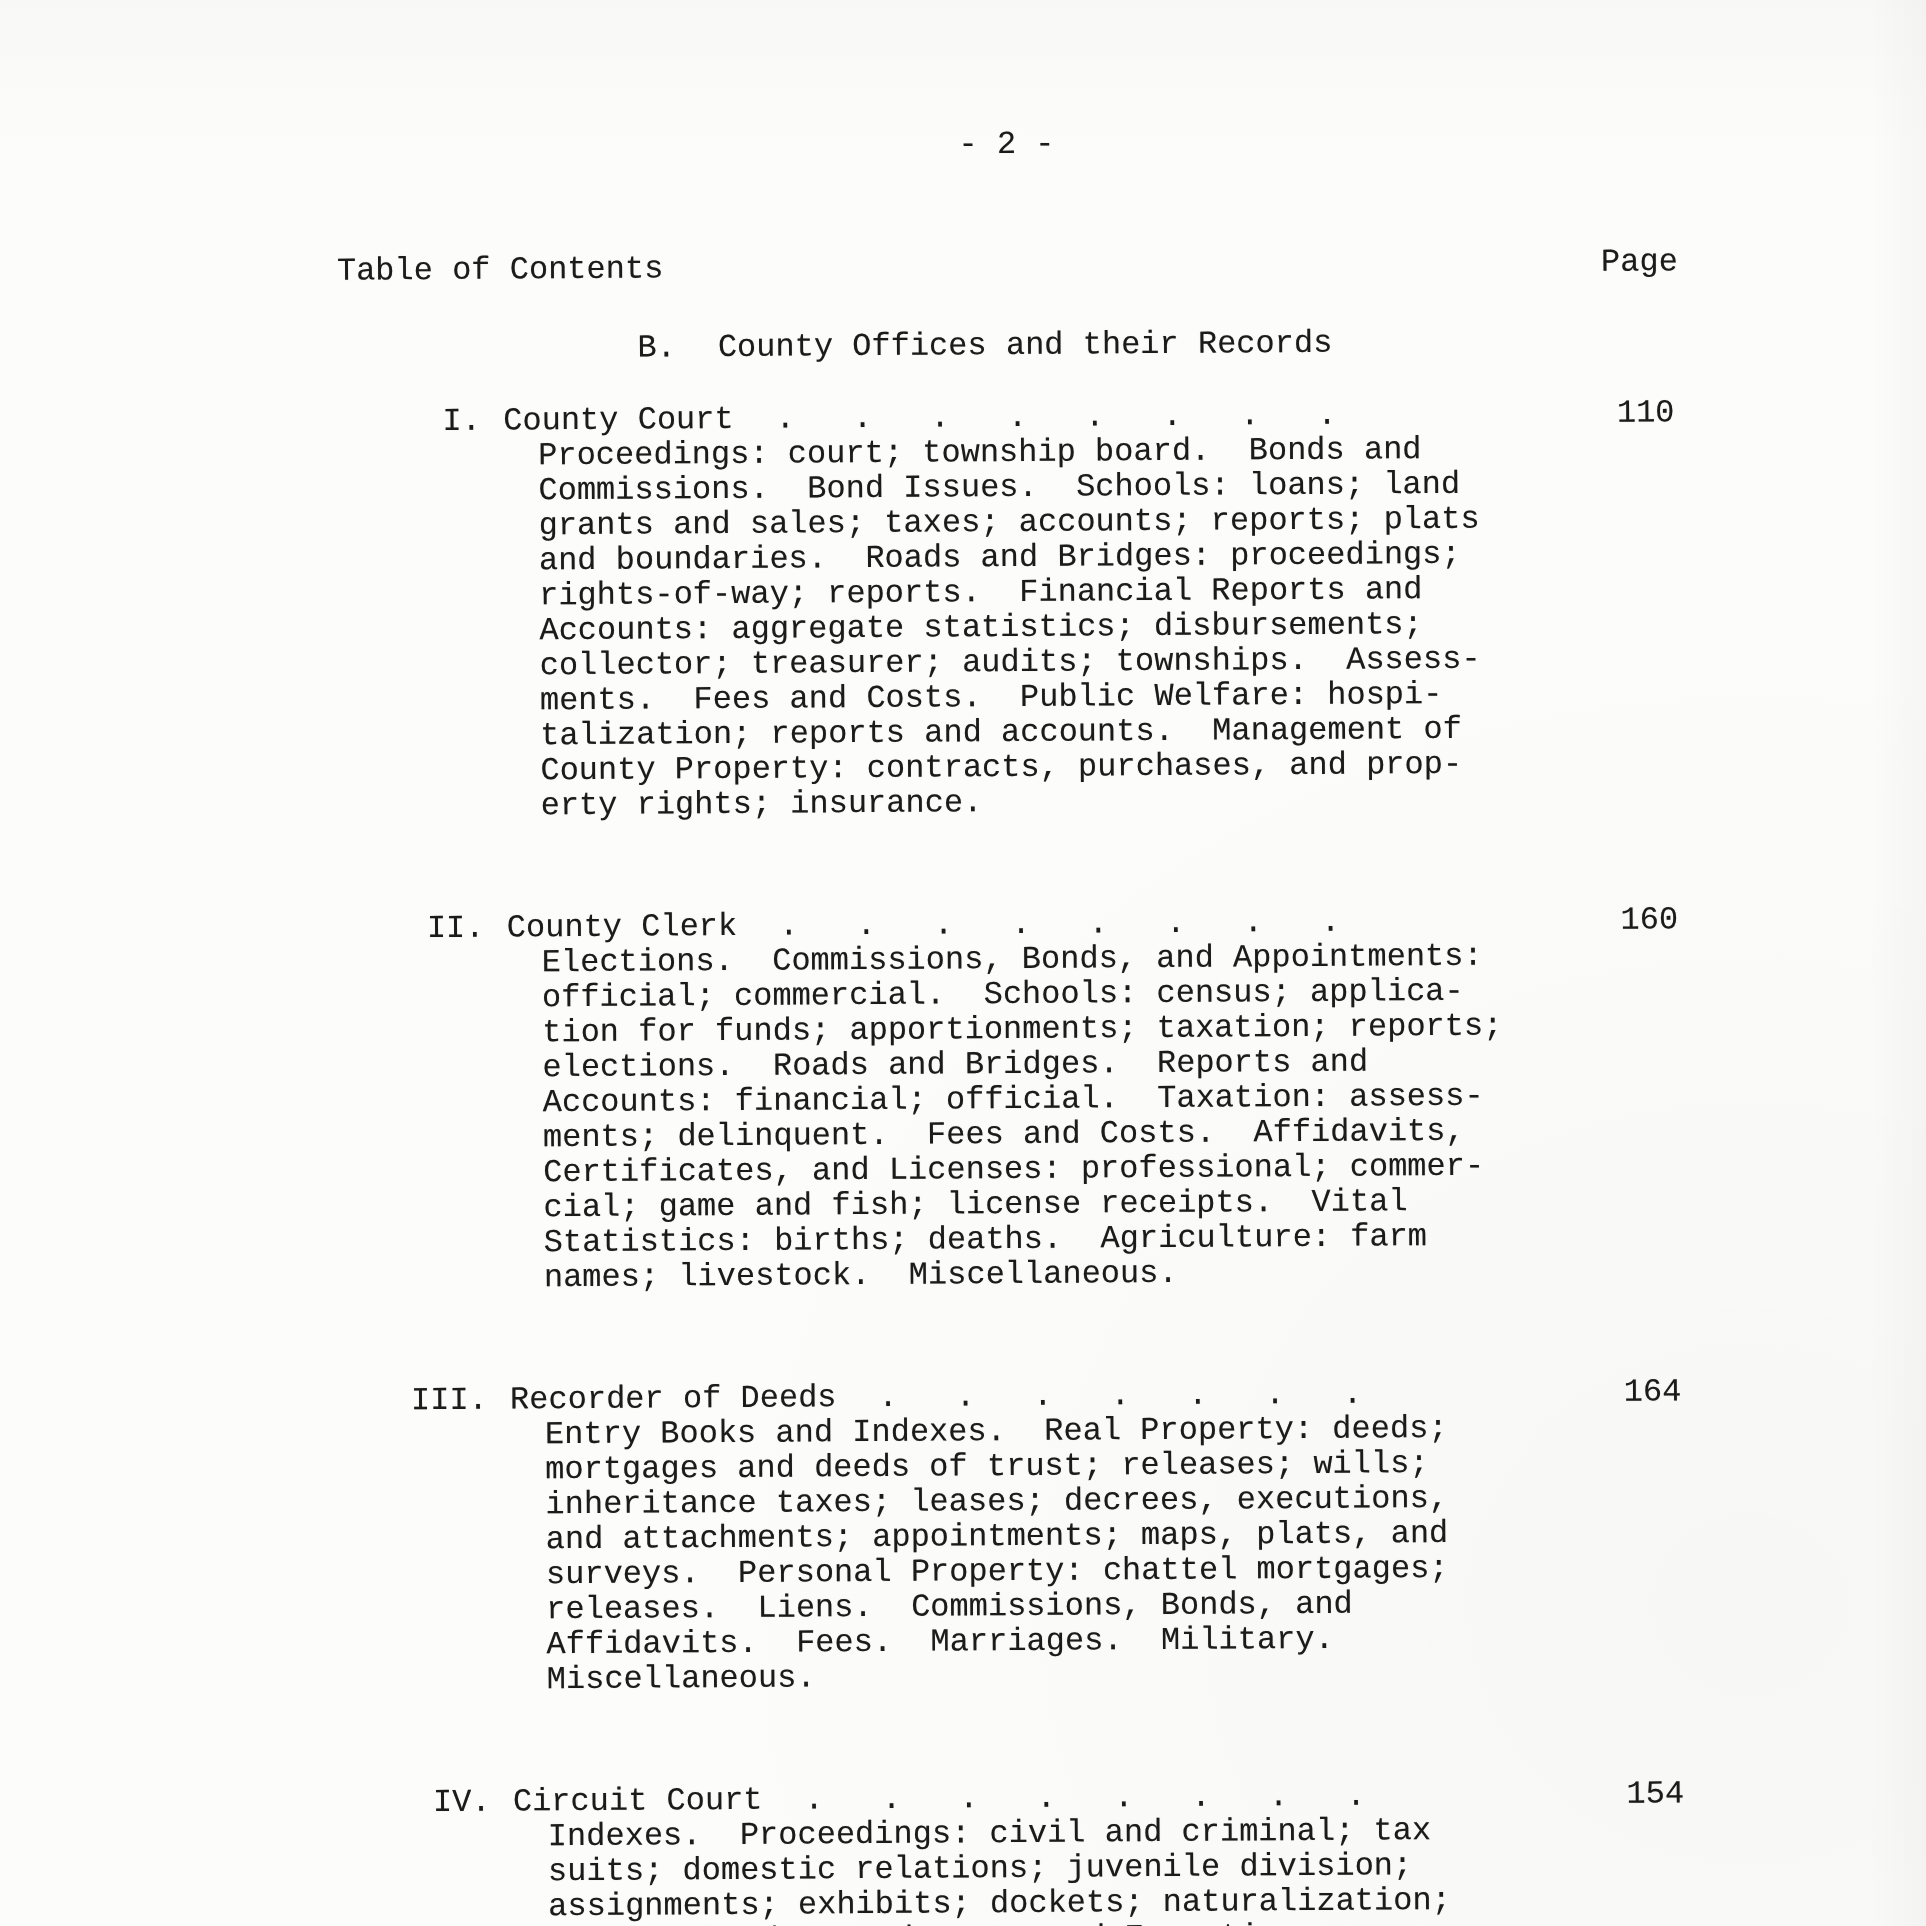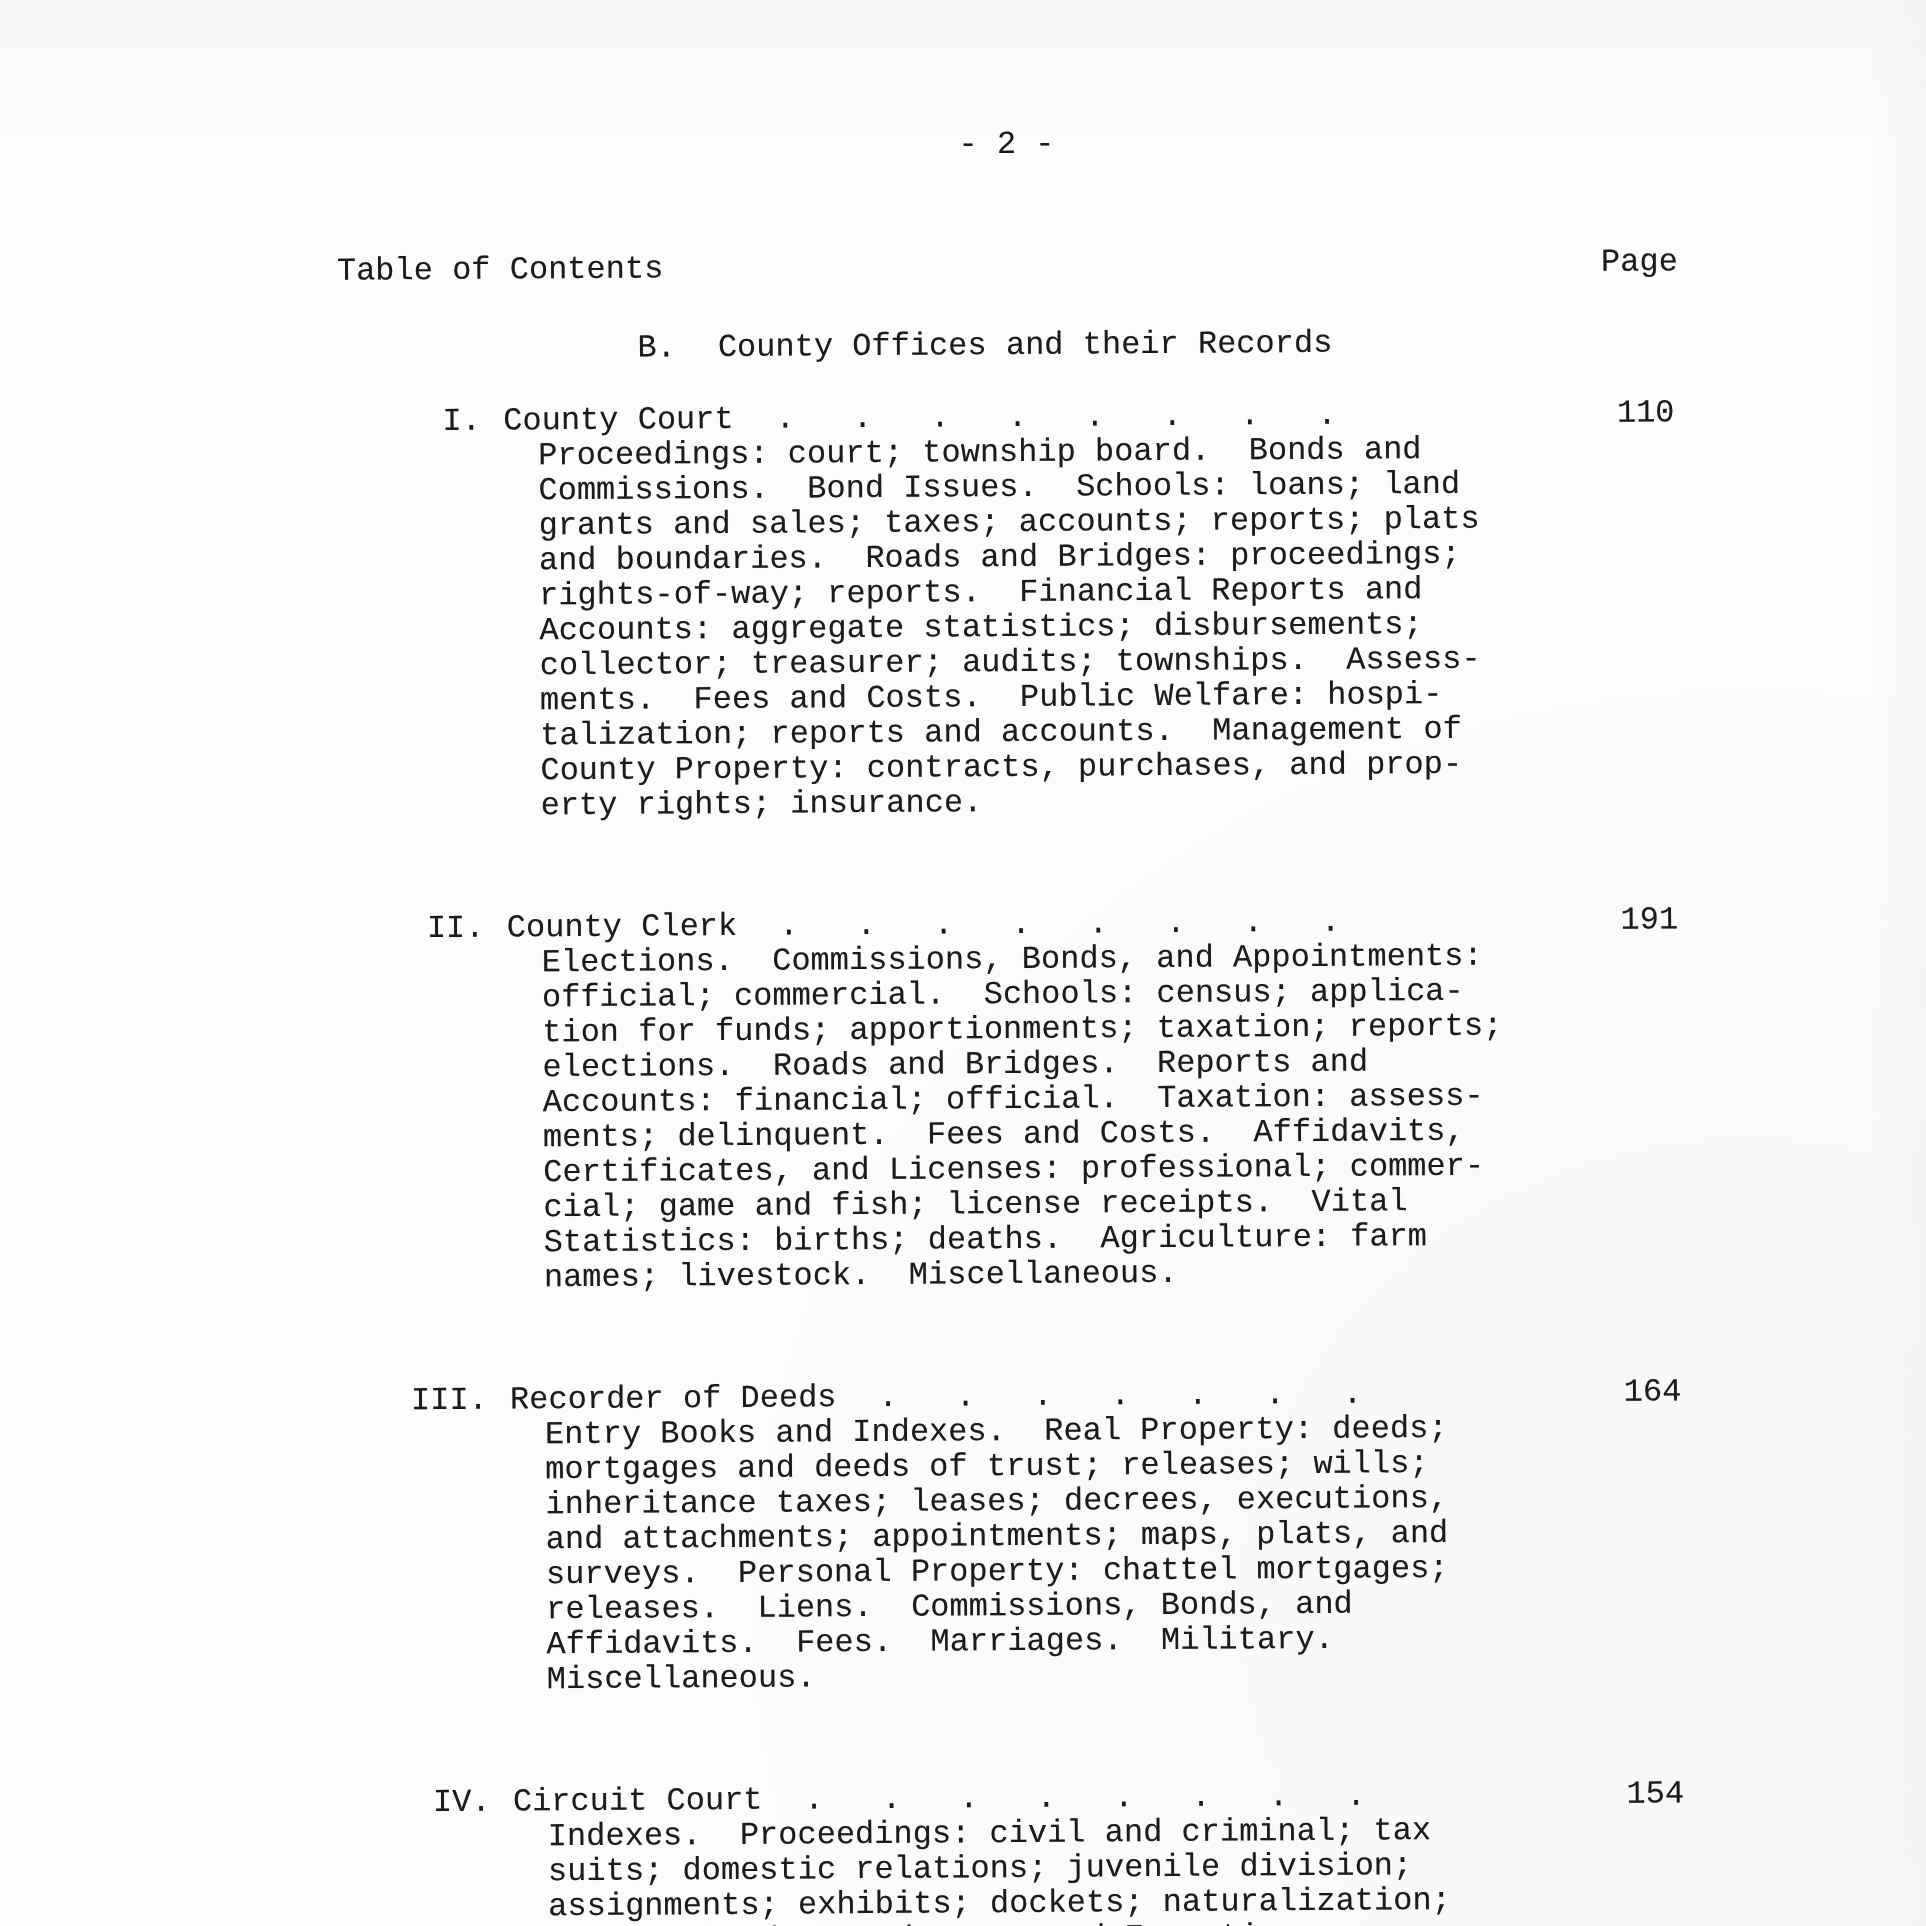--- a/index.html
+++ b/index.html
@@ -88,21 +88,21 @@
         <div class="line">County Property: contracts, purchases, and prop-</div>
         <div class="line">erty rights; insurance.</div>
       </div>
     </div>
 
     <div class="entry">
       <div class="entry-heading">
         <span class="numeral">II.</span>
         <span class="etitle">County Clerk</span>
         <span class="dots">. . . . . . . .</span>
-        <span class="pageno">191</span>
+        <span class="pageno">160</span>
       </div>
       <div class="entry-body">
         <div class="line">Elections.  Commissions, Bonds, and Appointments:</div>
         <div class="line">official; commercial.  Schools: census; applica-</div>
         <div class="line">tion for funds; apportionments; taxation; reports;</div>
         <div class="line">elections.  Roads and Bridges.  Reports and</div>
         <div class="line">Accounts: financial; official.  Taxation: assess-</div>
         <div class="line">ments; delinquent.  Fees and Costs.  Affidavits,</div>
         <div class="line">Certificates, and Licenses: professional; commer-</div>
         <div class="line">cial; game and fish; license receipts.  Vital</div>

